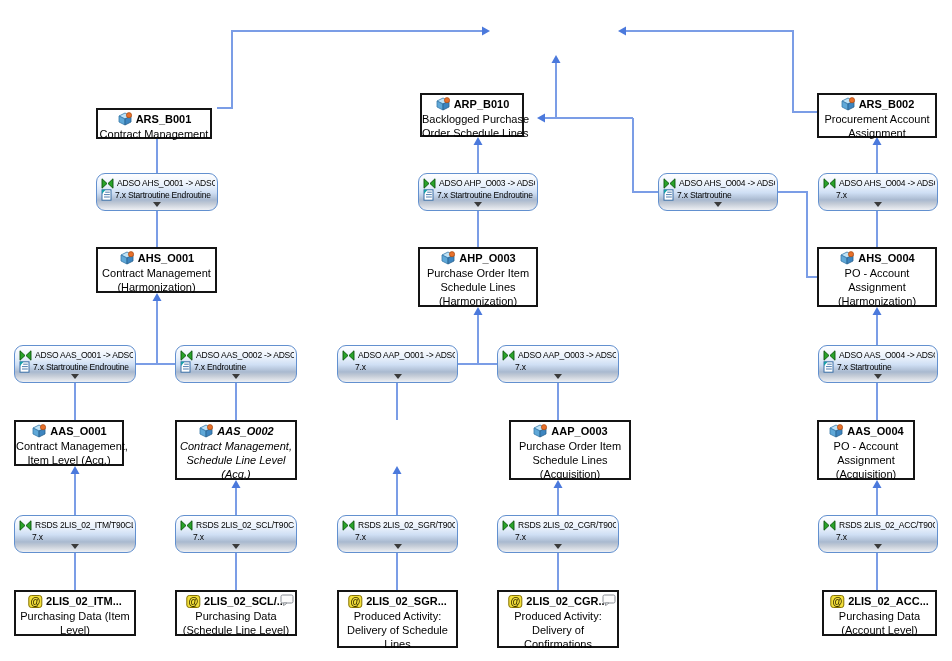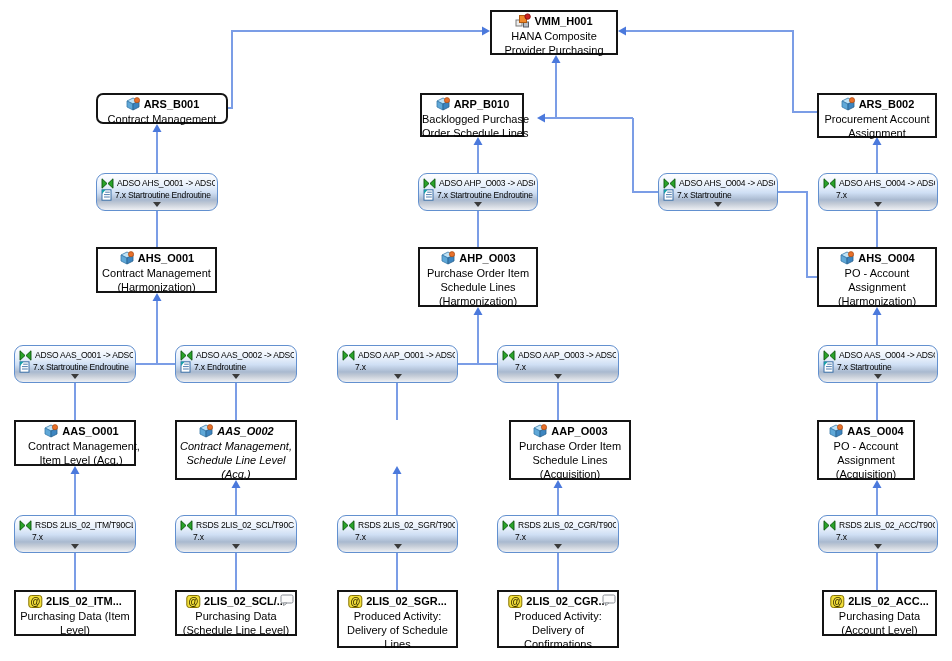--- a/index.html
+++ b/index.html
@@ -68,36 +68,21 @@
       <polygon points="877,137 872.5,145 881.5,145" fill="#4b79dc"></polygon>
       <polygon points="157,293 152.5,301 161.5,301" fill="#4b79dc"></polygon>
       <polygon points="478,307 473.5,315 482.5,315" fill="#4b79dc"></polygon>
       <polygon points="877,307 872.5,315 881.5,315" fill="#4b79dc"></polygon>
       <polygon points="75,466 70.5,474 79.5,474" fill="#4b79dc"></polygon>
       <polygon points="236,480 231.5,488 240.5,488" fill="#4b79dc"></polygon>
       <polygon points="397,466 392.5,474 401.5,474" fill="#4b79dc"></polygon>
       <polygon points="558,480 553.5,488 562.5,488" fill="#4b79dc"></polygon>
       <polygon points="877,480 872.5,488 881.5,488" fill="#4b79dc"></polygon>
     </svg>
-    <div class="node composite" style="left: 490px; top: 10px; width: 128px; height: 45px;">
-      <div class="title">
-        <span class="icon">
-          <svg width="16" height="16" viewBox="0 0 16 16">
-            <rect x="1" y="7" width="6" height="6" fill="#ececec" stroke="#7a7a7a"></rect>
-            <rect x="8.5" y="9" width="5" height="5" fill="#b8bec6" stroke="#5a5f66"></rect>
-            <rect x="4.5" y="2.5" width="7" height="7" fill="#f0882a" stroke="#b05a10"></rect>
-            <circle cx="12.6" cy="3.6" r="2.7" fill="#cc2222" stroke="#881111"></circle>
-          </svg>
-        </span>
-        <span>VMM_H001</span>
-      </div>
-      <div class="line">HANA Composite</div>
-      <div class="line">Provider Purchasing</div>
-    </div>
-    <div class="node adso" style="left: 96px; top: 93px; width: 132px; height: 31px; border-radius: 7px;">
+    <div class="node adso" style="left: 96px; top: 108px; width: 116px; height: 31px;">
       <div class="title">
         <span class="icon">
           <svg width="16" height="14" viewBox="0 0 16 14">
             <polygon points="2,4 8,1 14,4 8,7" fill="#bfe3f7" stroke="#3878a8" stroke-width="0.8"></polygon>
             <polygon points="2,4 8,7 8,13 2,10" fill="#5fa8d8" stroke="#3878a8" stroke-width="0.8"></polygon>
             <polygon points="14,4 8,7 8,13 14,10" fill="#3d85c0" stroke="#2a618c" stroke-width="0.8"></polygon>
             <circle cx="12" cy="3.2" r="2.6" fill="#e8702a" stroke="#a84a12" stroke-width="0.7"></circle>
           </svg>
         </span>
         <span>ARS_B001</span>
@@ -174,21 +159,21 @@
             <polygon points="14,4 8,7 8,13 14,10" fill="#3d85c0" stroke="#2a618c" stroke-width="0.8"></polygon>
             <circle cx="12" cy="3.2" r="2.6" fill="#e8702a" stroke="#a84a12" stroke-width="0.7"></circle>
           </svg>
         </span>
         <span>AHS_O004</span>
       </div>
       <div class="line">PO - Account</div>
       <div class="line">Assignment</div>
       <div class="line">(Harmonization)</div>
     </div>
-    <div class="node adso" style="left: 14px; top: 420px; width: 122px; height: 46px; padding-left: 12px;">
+    <div class="node adso" style="left: 14px; top: 420px; width: 110px; height: 46px;">
       <div class="title">
         <span class="icon">
           <svg width="16" height="14" viewBox="0 0 16 14">
             <polygon points="2,4 8,1 14,4 8,7" fill="#bfe3f7" stroke="#3878a8" stroke-width="0.8"></polygon>
             <polygon points="2,4 8,7 8,13 2,10" fill="#5fa8d8" stroke="#3878a8" stroke-width="0.8"></polygon>
             <polygon points="14,4 8,7 8,13 14,10" fill="#3d85c0" stroke="#2a618c" stroke-width="0.8"></polygon>
             <circle cx="12" cy="3.2" r="2.6" fill="#e8702a" stroke="#a84a12" stroke-width="0.7"></circle>
           </svg>
         </span>
         <span>AAS_O001</span>

